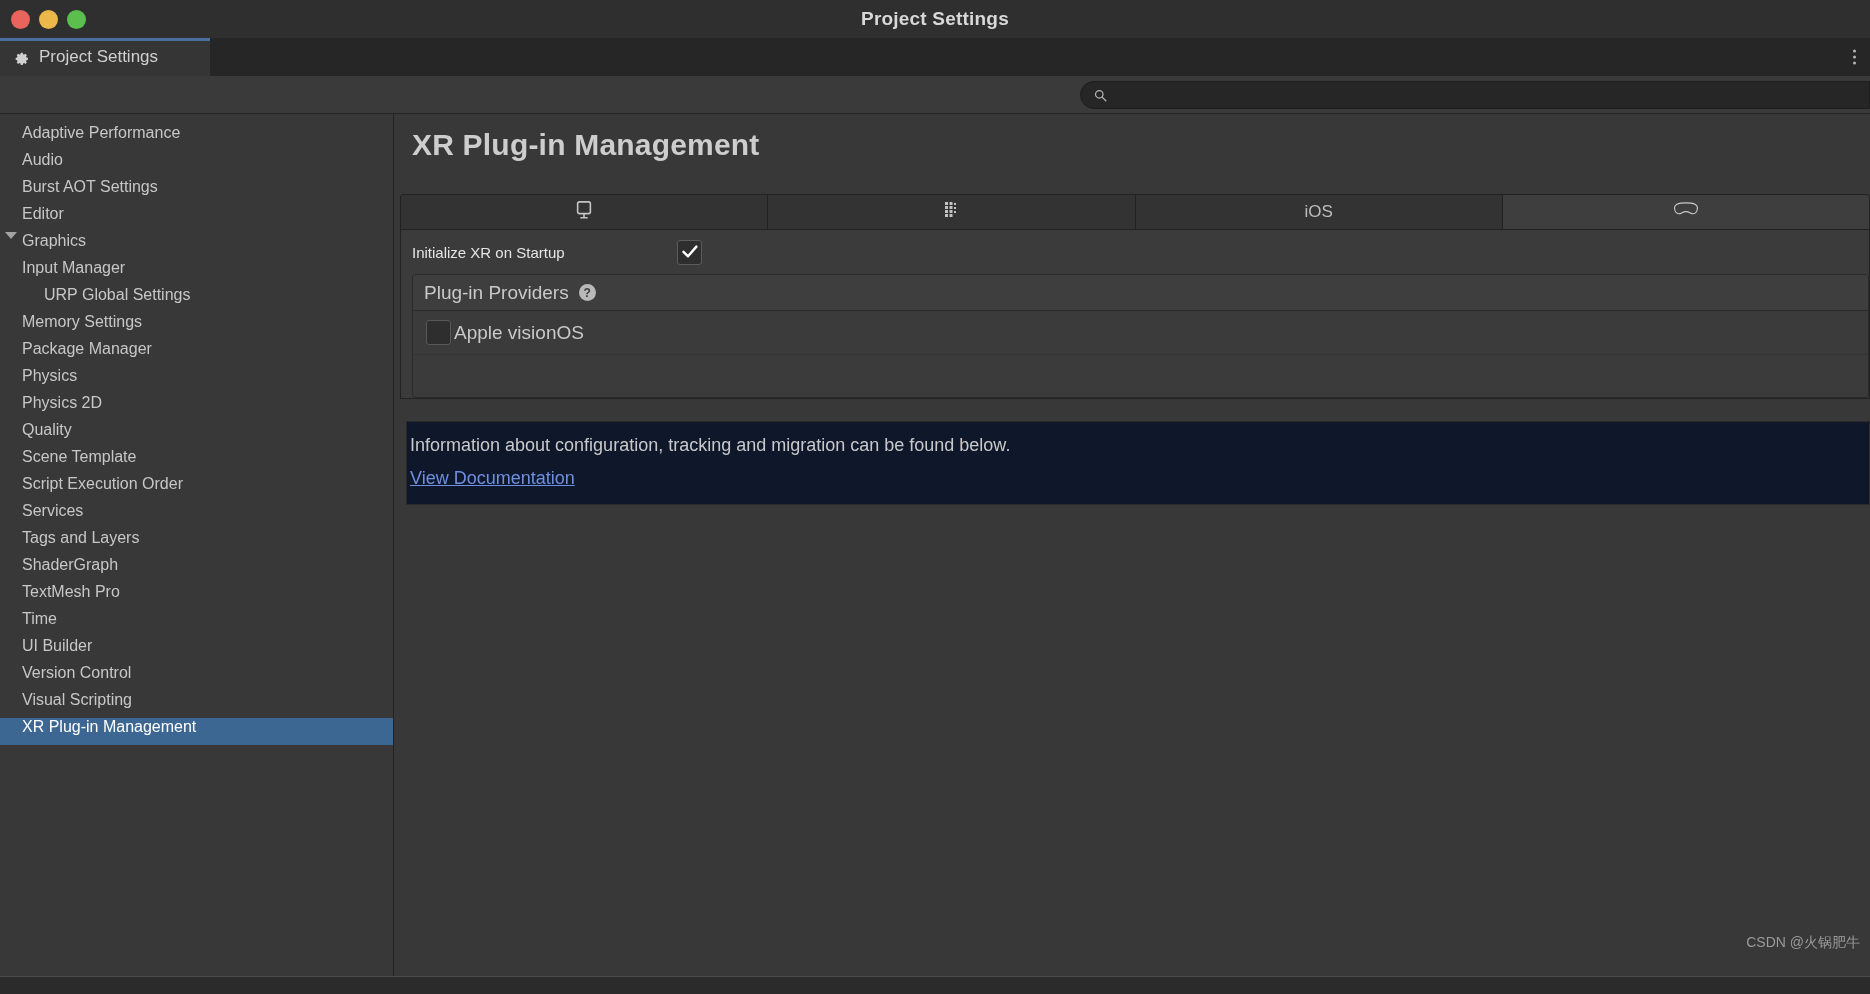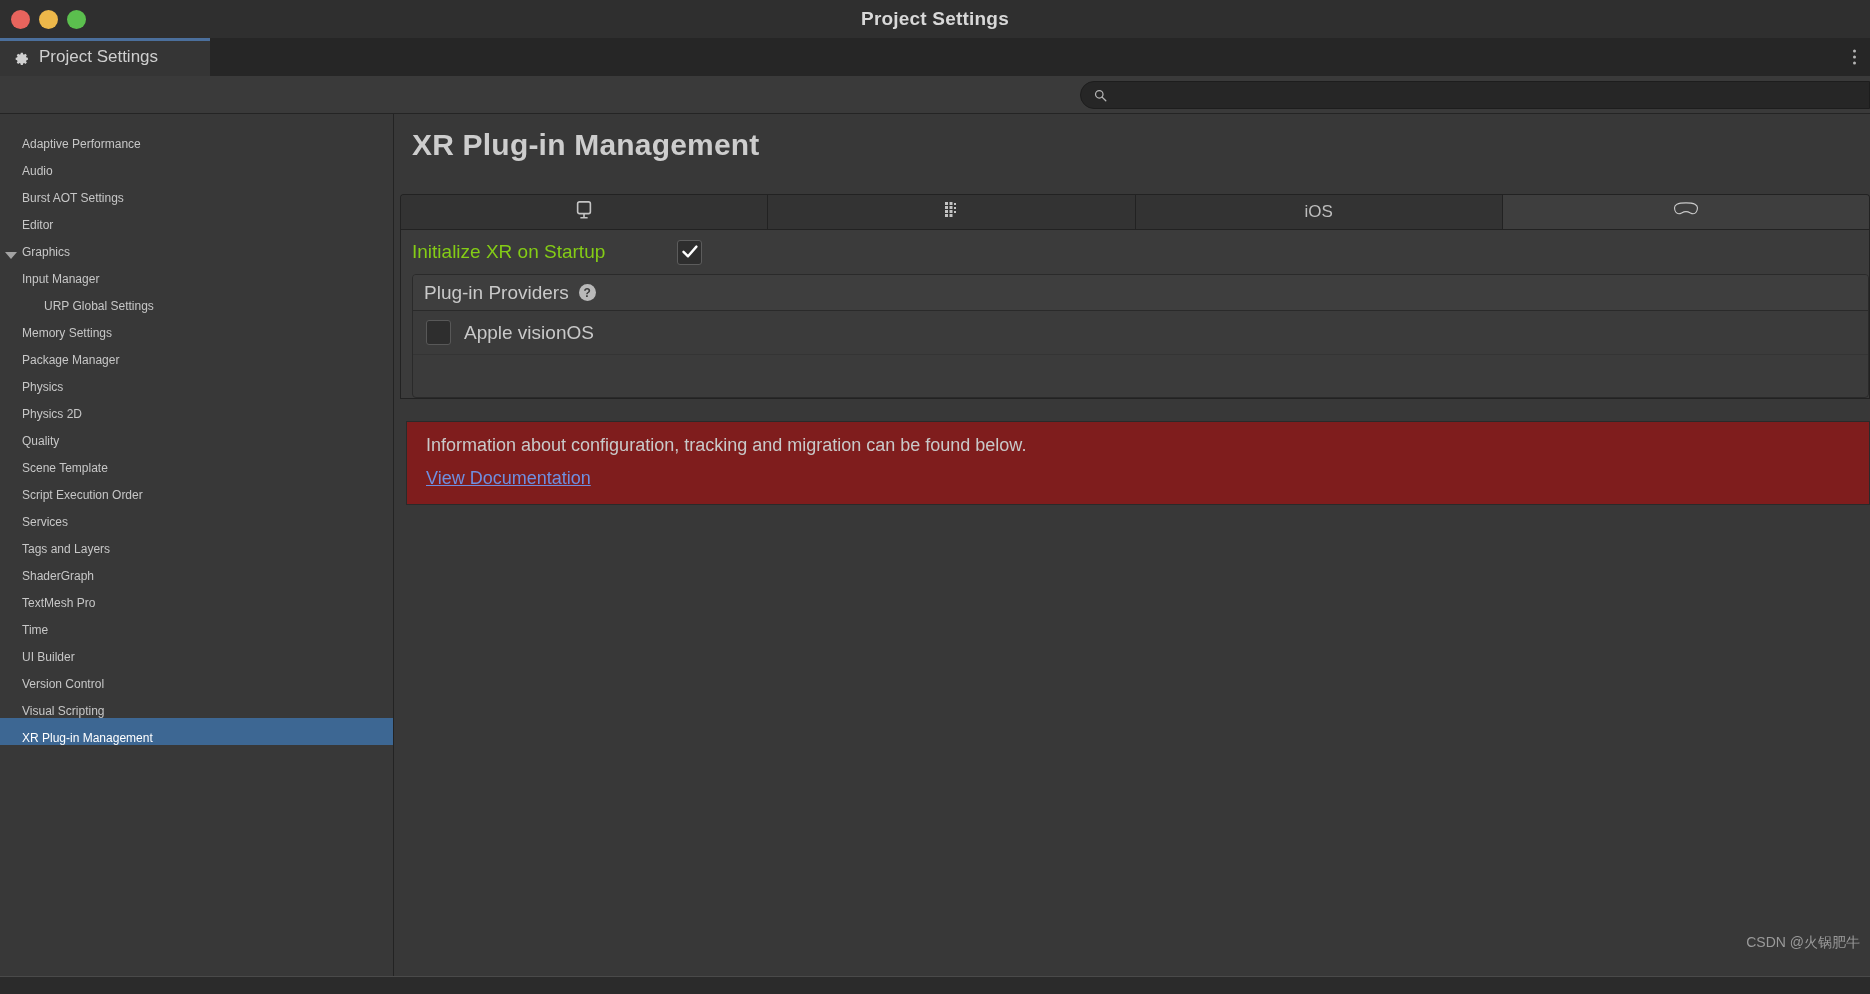--- a/index.html
+++ b/index.html
@@ -130,23 +130,23 @@
     width: 394px;
     background: #383838;
     border-right: 1px solid #232323;
     padding-top: 10px;
     overflow: hidden;
     position: relative;
   }
   .side-item {
     height: 27px;
     display: flex;
-    align-items: flex-end;
+    align-items: flex-start;
     color: #c7c7c7;
-    font-size: 12px;
+    font-size: 16px;
     padding-left: 22px;
     white-space: nowrap;
   }
   .side-item.child { padding-left: 44px; }
   .side-item.selected {
     background: #3d6793;
     color: #ffffff;
   }
   .side-item .arrow {
     position: absolute;
@@ -206,22 +206,22 @@
     background: #3b3b3b;
     padding: 0;
   }
   .row-initialize {
     display: flex;
     align-items: center;
     height: 44px;
     padding-left: 11px;
   }
   .row-label {
-    font-size: 19px;
-    color: #84cc16;
+    font-size: 15px;
+    color: #e5e5e5;
     width: 265px;
   }
   .cb {
     width: 25px; height: 25px;
     background: #2e2e2e;
     border: 1px solid #5c5c5c;
     border-radius: 3px;
     display: flex;
     align-items: center;
     justify-content: center;
@@ -254,38 +254,38 @@
     font-weight: bold;
     display: flex;
     align-items: center;
     justify-content: center;
     line-height: 1;
   }
   .provider-row {
     height: 44px;
     display: flex;
     align-items: center;
-    gap: 13px;
+    gap: 3px;
     padding-left: 13px;
     border-bottom: 1px solid #343434;
   }
   .cb-empty {
     width: 25px; height: 25px;
     background: #2e2e2e;
     border: 1px solid #585858;
     border-radius: 3px;
   }
   .provider-name { font-size: 19px; color: #c9c9c9; }
   .providers-filler { height: 42px; }
 
   .info-box {
     margin: 22px 0 0 6px;
     border: 1px solid #2a2a2a;
-    background: #7f1d1d;
-    padding: 13px 0 15px 19px;
+    background: #0f172a;
+    padding: 13px 0 15px 3px;
   }
   .info-text {
     font-size: 18px;
     color: #c9c9c9;
     margin-bottom: 12px;
   }
   .doc-link {
     font-size: 18px;
     color: #6f8fe0;
     text-decoration: underline;

